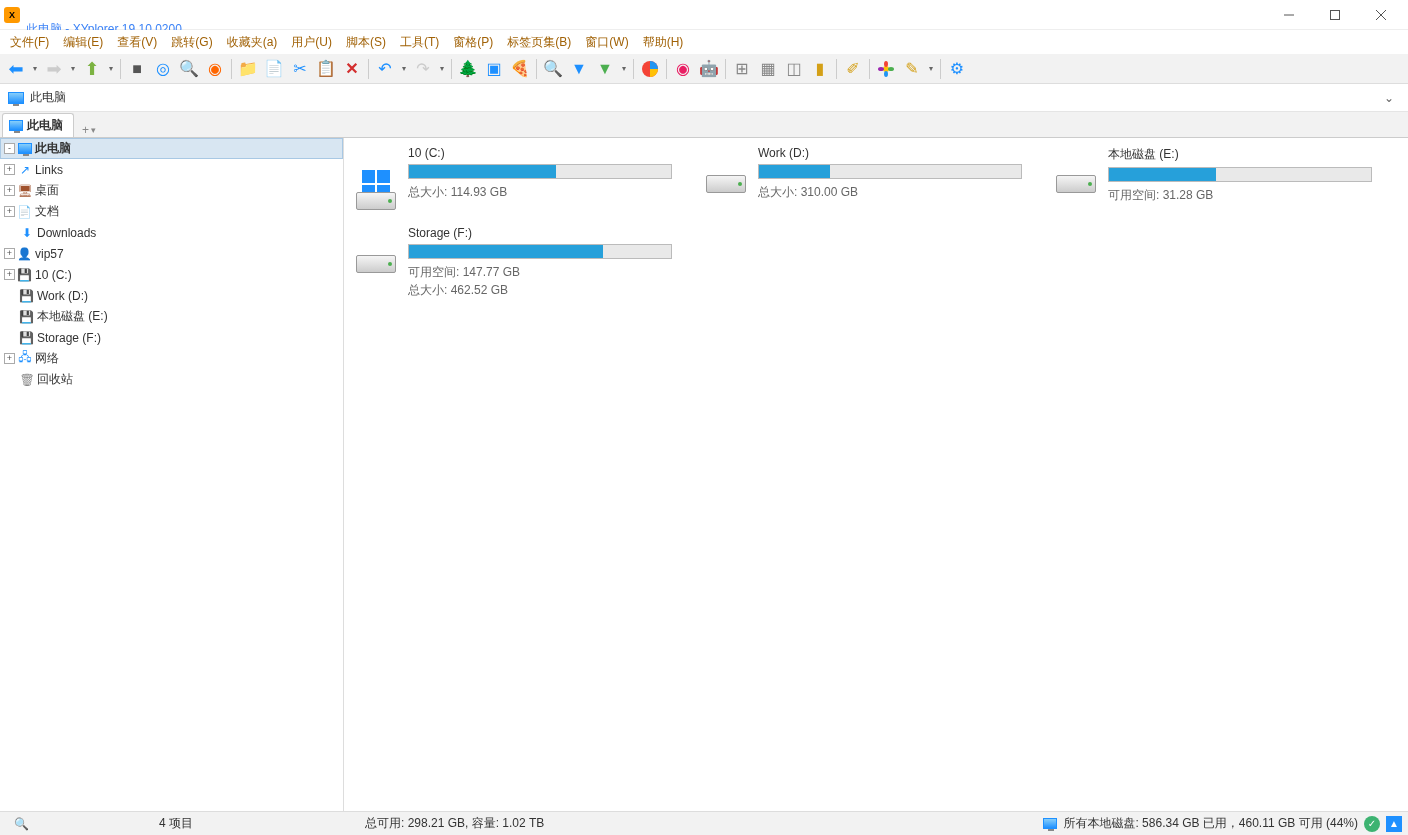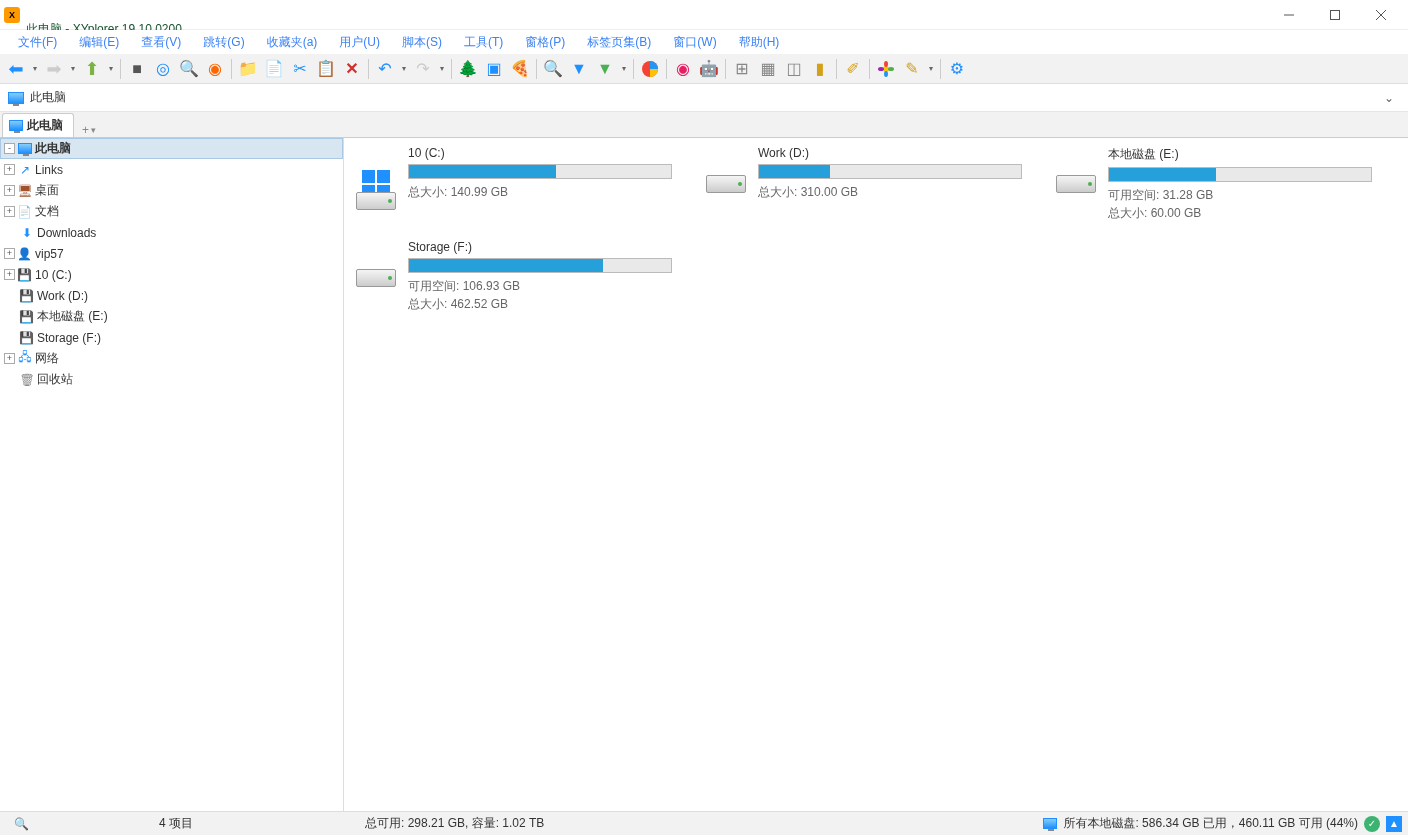--- a/index.html
+++ b/index.html
@@ -28,40 +28,39 @@
       background: #ff9900;
       border-radius: 3px;
       margin-right: 6px;
       display: flex;
       align-items: center;
       justify-content: center;
       font-size: 9px;
       font-weight: bold;
       color: #000;
     }
-    .titlebar-title { color: #14532d; flex: 1; margin-top: 29px; }
+    .titlebar-title { color: #3b82f6; flex: 1; margin-top: 29px; }
     .window-controls { display: flex; }
     .window-btn {
       width: 46px; height: 30px;
       display: flex; align-items: center; justify-content: center;
       color: #555;
     }
     
     .menubar {
       height: 24px;
       background: #fff;
       display: flex;
       align-items: center;
       padding: 0 4px;
       gap: 2px;
     }
     .menubar-item {
       padding: 2px 6px;
-      color: #3b82f6;
-      margin-left: 8px;
+      color: #a16207;
     }
     
     .toolbar {
       height: 30px;
       background: #f2f2f2;
       display: flex;
       align-items: center;
       padding: 0 4px;
       gap: 2px;
       border-bottom: 1px solid #ddd;
@@ -490,21 +489,21 @@
             <rect x="0" y="15" width="13" height="13" fill="#1e90ff"></rect>
             <rect x="15" y="15" width="13" height="13" fill="#1e90ff"></rect>
           </svg>
           <div class="hdd-icon" style="position:absolute;margin-top:34px;"></div>
         </div>
         <div class="drive-info">
           <div class="drive-name">10 (C:)</div>
           <div class="progress">
             <div class="progress-fill" style="width: 56%;"></div>
           </div>
-          <div class="drive-total">总大小: 140.99 GB</div>
+          <div class="drive-total">总大小: 114.93 GB</div>
         </div>
       </div>
       <div class="drive-tile">
         <div class="drive-icon">
           <div class="hdd-icon"></div>
         </div>
         <div class="drive-info">
           <div class="drive-name">Work (D:)</div>
           <div class="progress">
             <div class="progress-fill" style="width: 27%;"></div>
@@ -515,33 +514,32 @@
       <div class="drive-tile">
         <div class="drive-icon">
           <div class="hdd-icon"></div>
         </div>
         <div class="drive-info">
           <div class="drive-name">本地磁盘 (E:)</div>
           <div class="progress">
             <div class="progress-fill" style="width: 41%;"></div>
           </div>
           <div class="drive-free">可用空间: 31.28 GB</div>
-          <div class="drive-total">总大小: 60.00 GB</div>
         </div>
       </div>
       <div class="drive-tile">
         <div class="drive-icon">
           <div class="hdd-icon"></div>
         </div>
         <div class="drive-info">
           <div class="drive-name">Storage (F:)</div>
           <div class="progress">
             <div class="progress-fill" style="width: 74%;"></div>
           </div>
-          <div class="drive-free">可用空间: 106.93 GB</div>
+          <div class="drive-free">可用空间: 147.77 GB</div>
           <div class="drive-total">总大小: 462.52 GB</div>
         </div>
       </div>
     </div>
 </div>
 
 <div class="statusbar">
   <div class="status-icon">🔍</div>
   <div class="status-item-count">4 项目</div>
   <div class="status-total">总可用: 298.21 GB, 容量: 1.02 TB</div>

